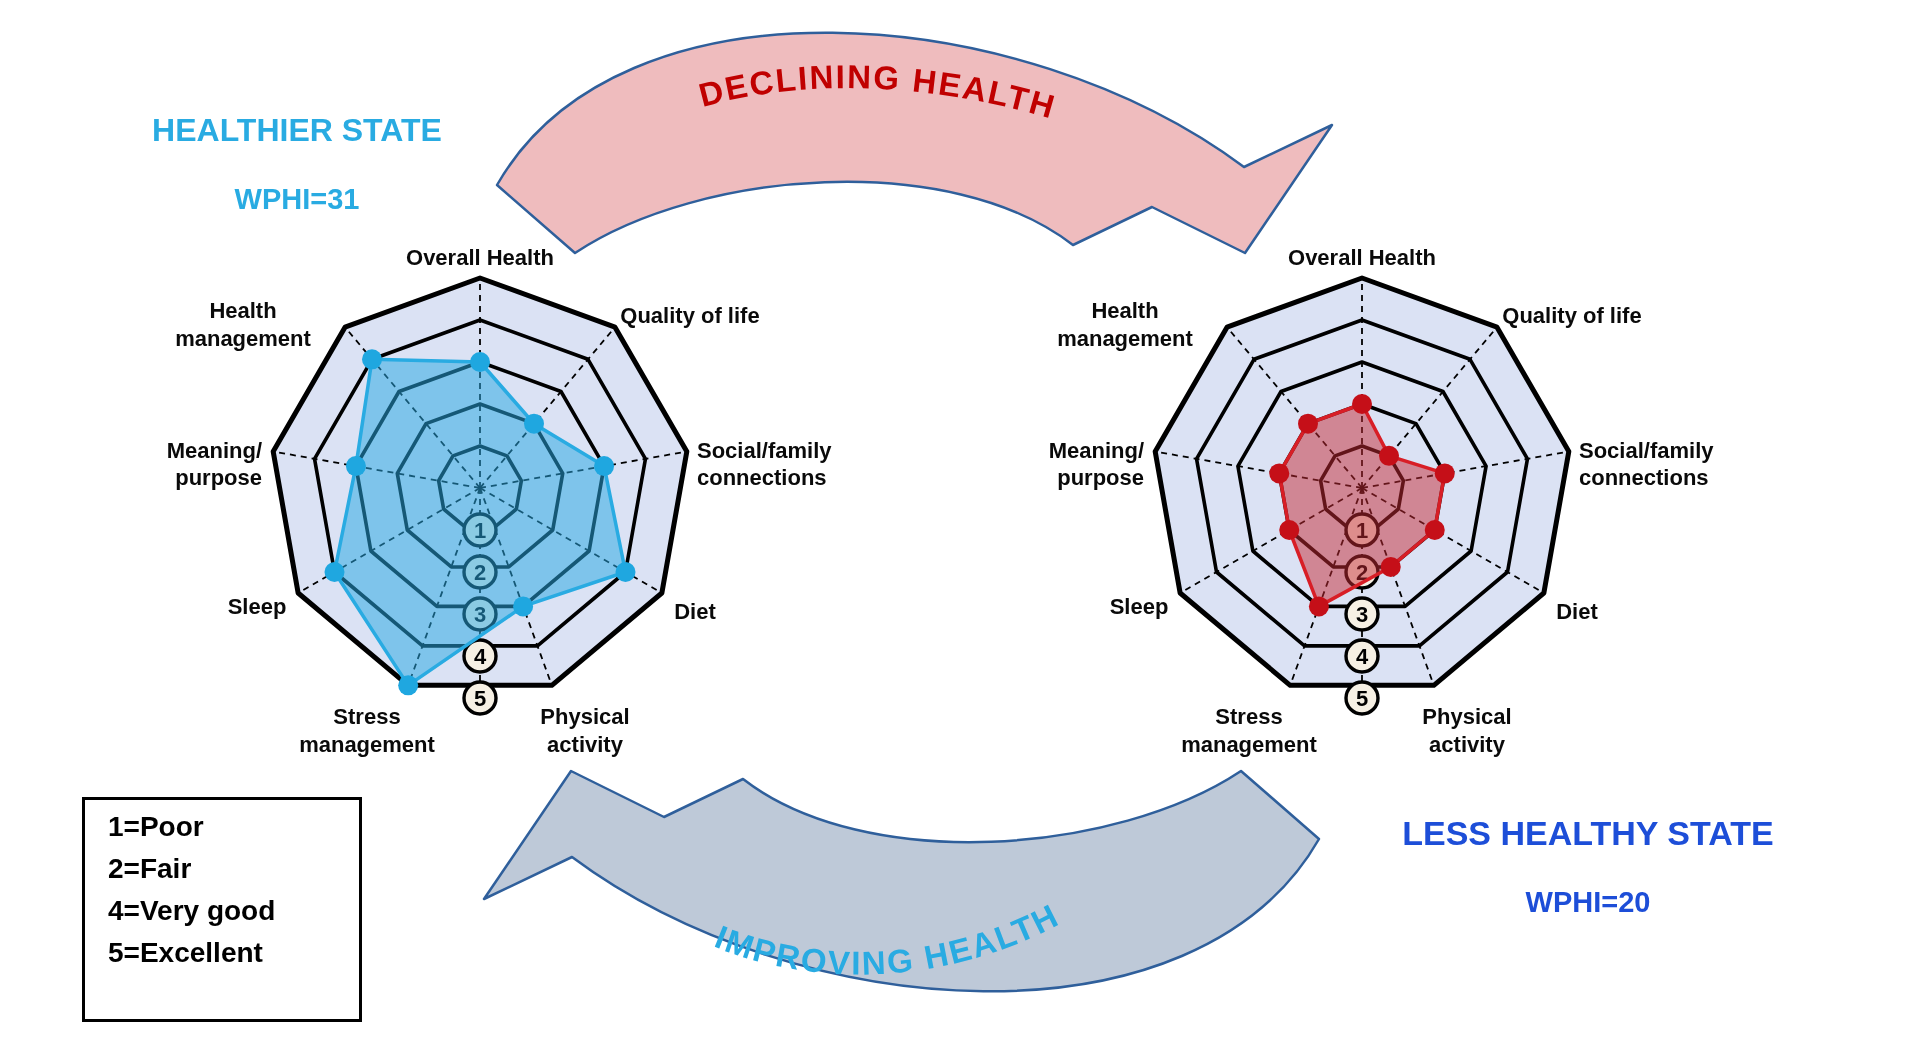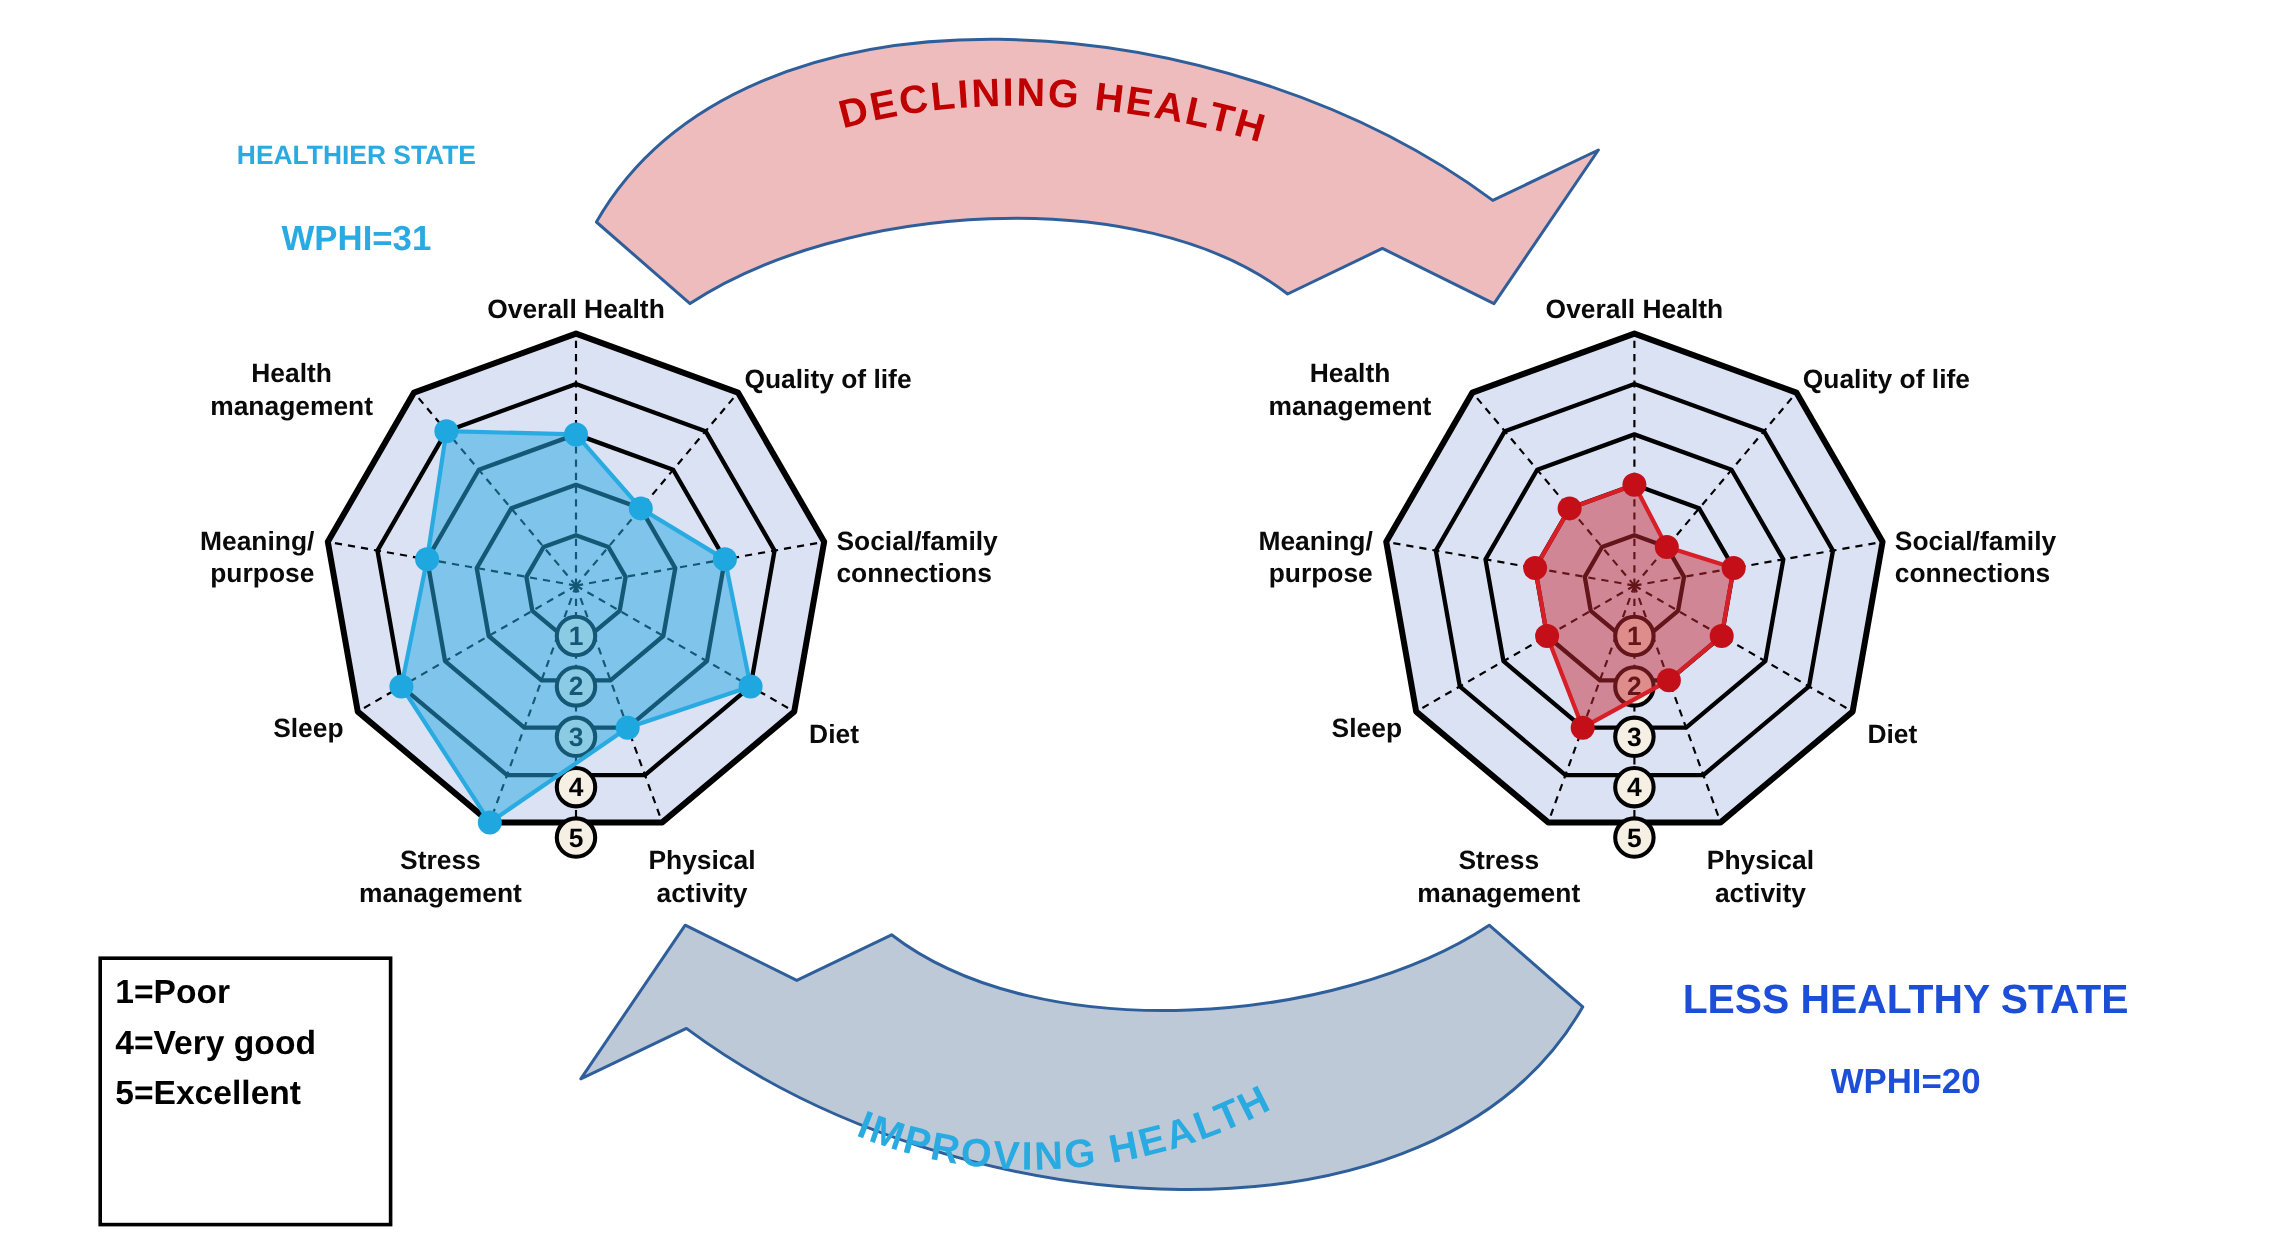--- a/index.html
+++ b/index.html
@@ -8,29 +8,29 @@
     font-family:"Liberation Sans",sans-serif;
   }
   svg{position:absolute;left:0;top:0;overflow:visible;}
   .arrows-layer{left:0;top:0;}
   .band-red{fill:#EFBCBE;stroke:#2F5F9B;stroke-width:2.5;stroke-linejoin:round;}
   .band-gray{fill:#BEC9D8;stroke:#2F5F9B;stroke-width:2.5;stroke-linejoin:round;}
   .arc-text{font-weight:bold;font-size:33px;letter-spacing:2px;font-family:"Liberation Sans",sans-serif;}
   .arc-red{fill:#C00000;}
   .arc-cyan{fill:#29ABE2;}
   .title-block{position:absolute;text-align:center;font-weight:bold;}
-  .title-line1{font-size:22px;line-height:40px;}
+  .title-line1{font-size:32px;line-height:40px;}
   .title-line2{font-size:29px;line-height:34px;margin-top:32px;}
   .title-cyan{color:#29ABE2;}
   .title-red{color:#1d4ed8;}
   .title-block.right .title-line1{font-size:34px;}
   .legend-box{
-    position:absolute;left:82px;top:797px;width:245px;height:225px;
+    position:absolute;left:82px;top:797px;width:280px;height:225px;
     border:3px solid #000;background:#fff;box-sizing:border-box;
-    padding:6px 0 0 11px;
+    padding:6px 0 0 23px;
   }
   .legend-line{font-size:28px;font-weight:bold;color:#000;line-height:42px;white-space:nowrap;}
   .radar-svg text{font-family:"Liberation Sans",sans-serif;}
 </style>
 </head>
 <body>
 
 <div id="canvas">
 
   <svg class="arrows-layer" width="1909" height="1041" viewBox="0 0 1909 1041">
@@ -160,17 +160,18 @@
     <div class="title-line2 title-cyan">WPHI=31</div>
   </div>
 
   <div class="title-block right" style="left:1358px;top:813px;width:460px;">
     <div class="title-line1 title-red">LESS HEALTHY STATE</div>
     <div class="title-line2 title-red">WPHI=20</div>
   </div>
 
   <div class="legend-box">
     <div class="legend-line">1=Poor</div>
+    <div class="legend-line">2=Fair</div>
     <div class="legend-line">4=Very good</div>
     <div class="legend-line">5=Excellent</div>
   </div>
 
 </div>
 
 </body></html>

